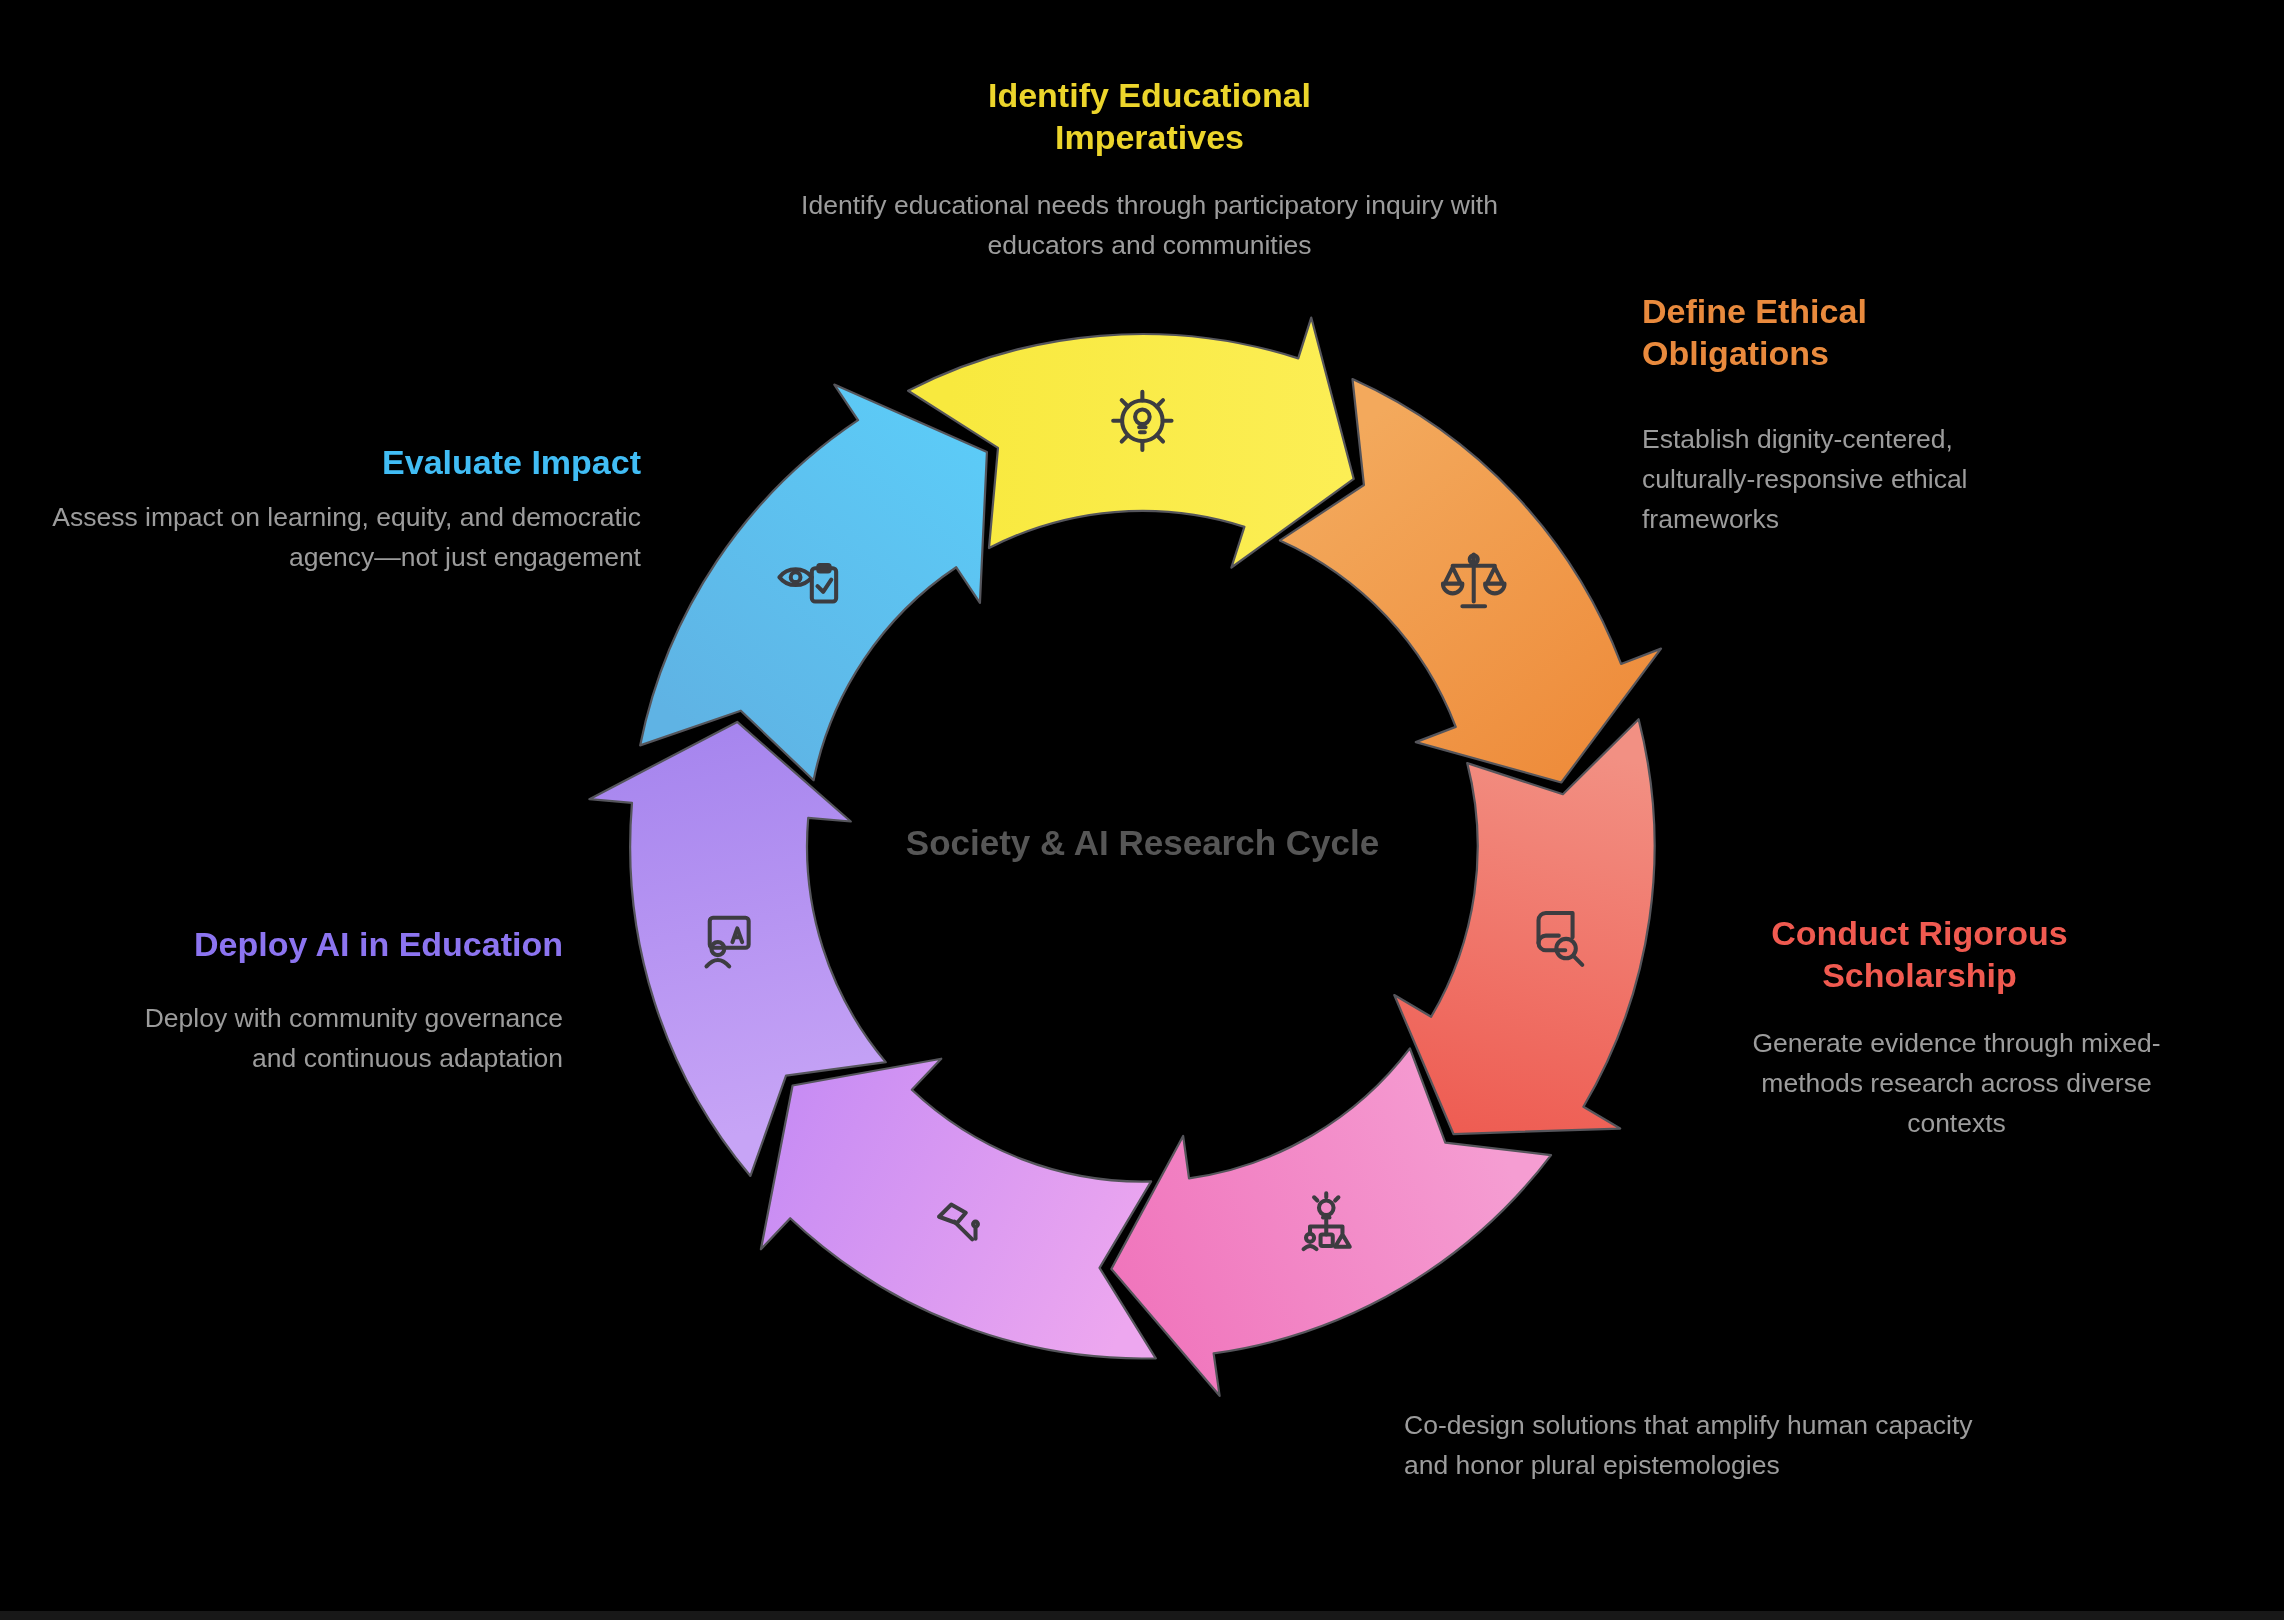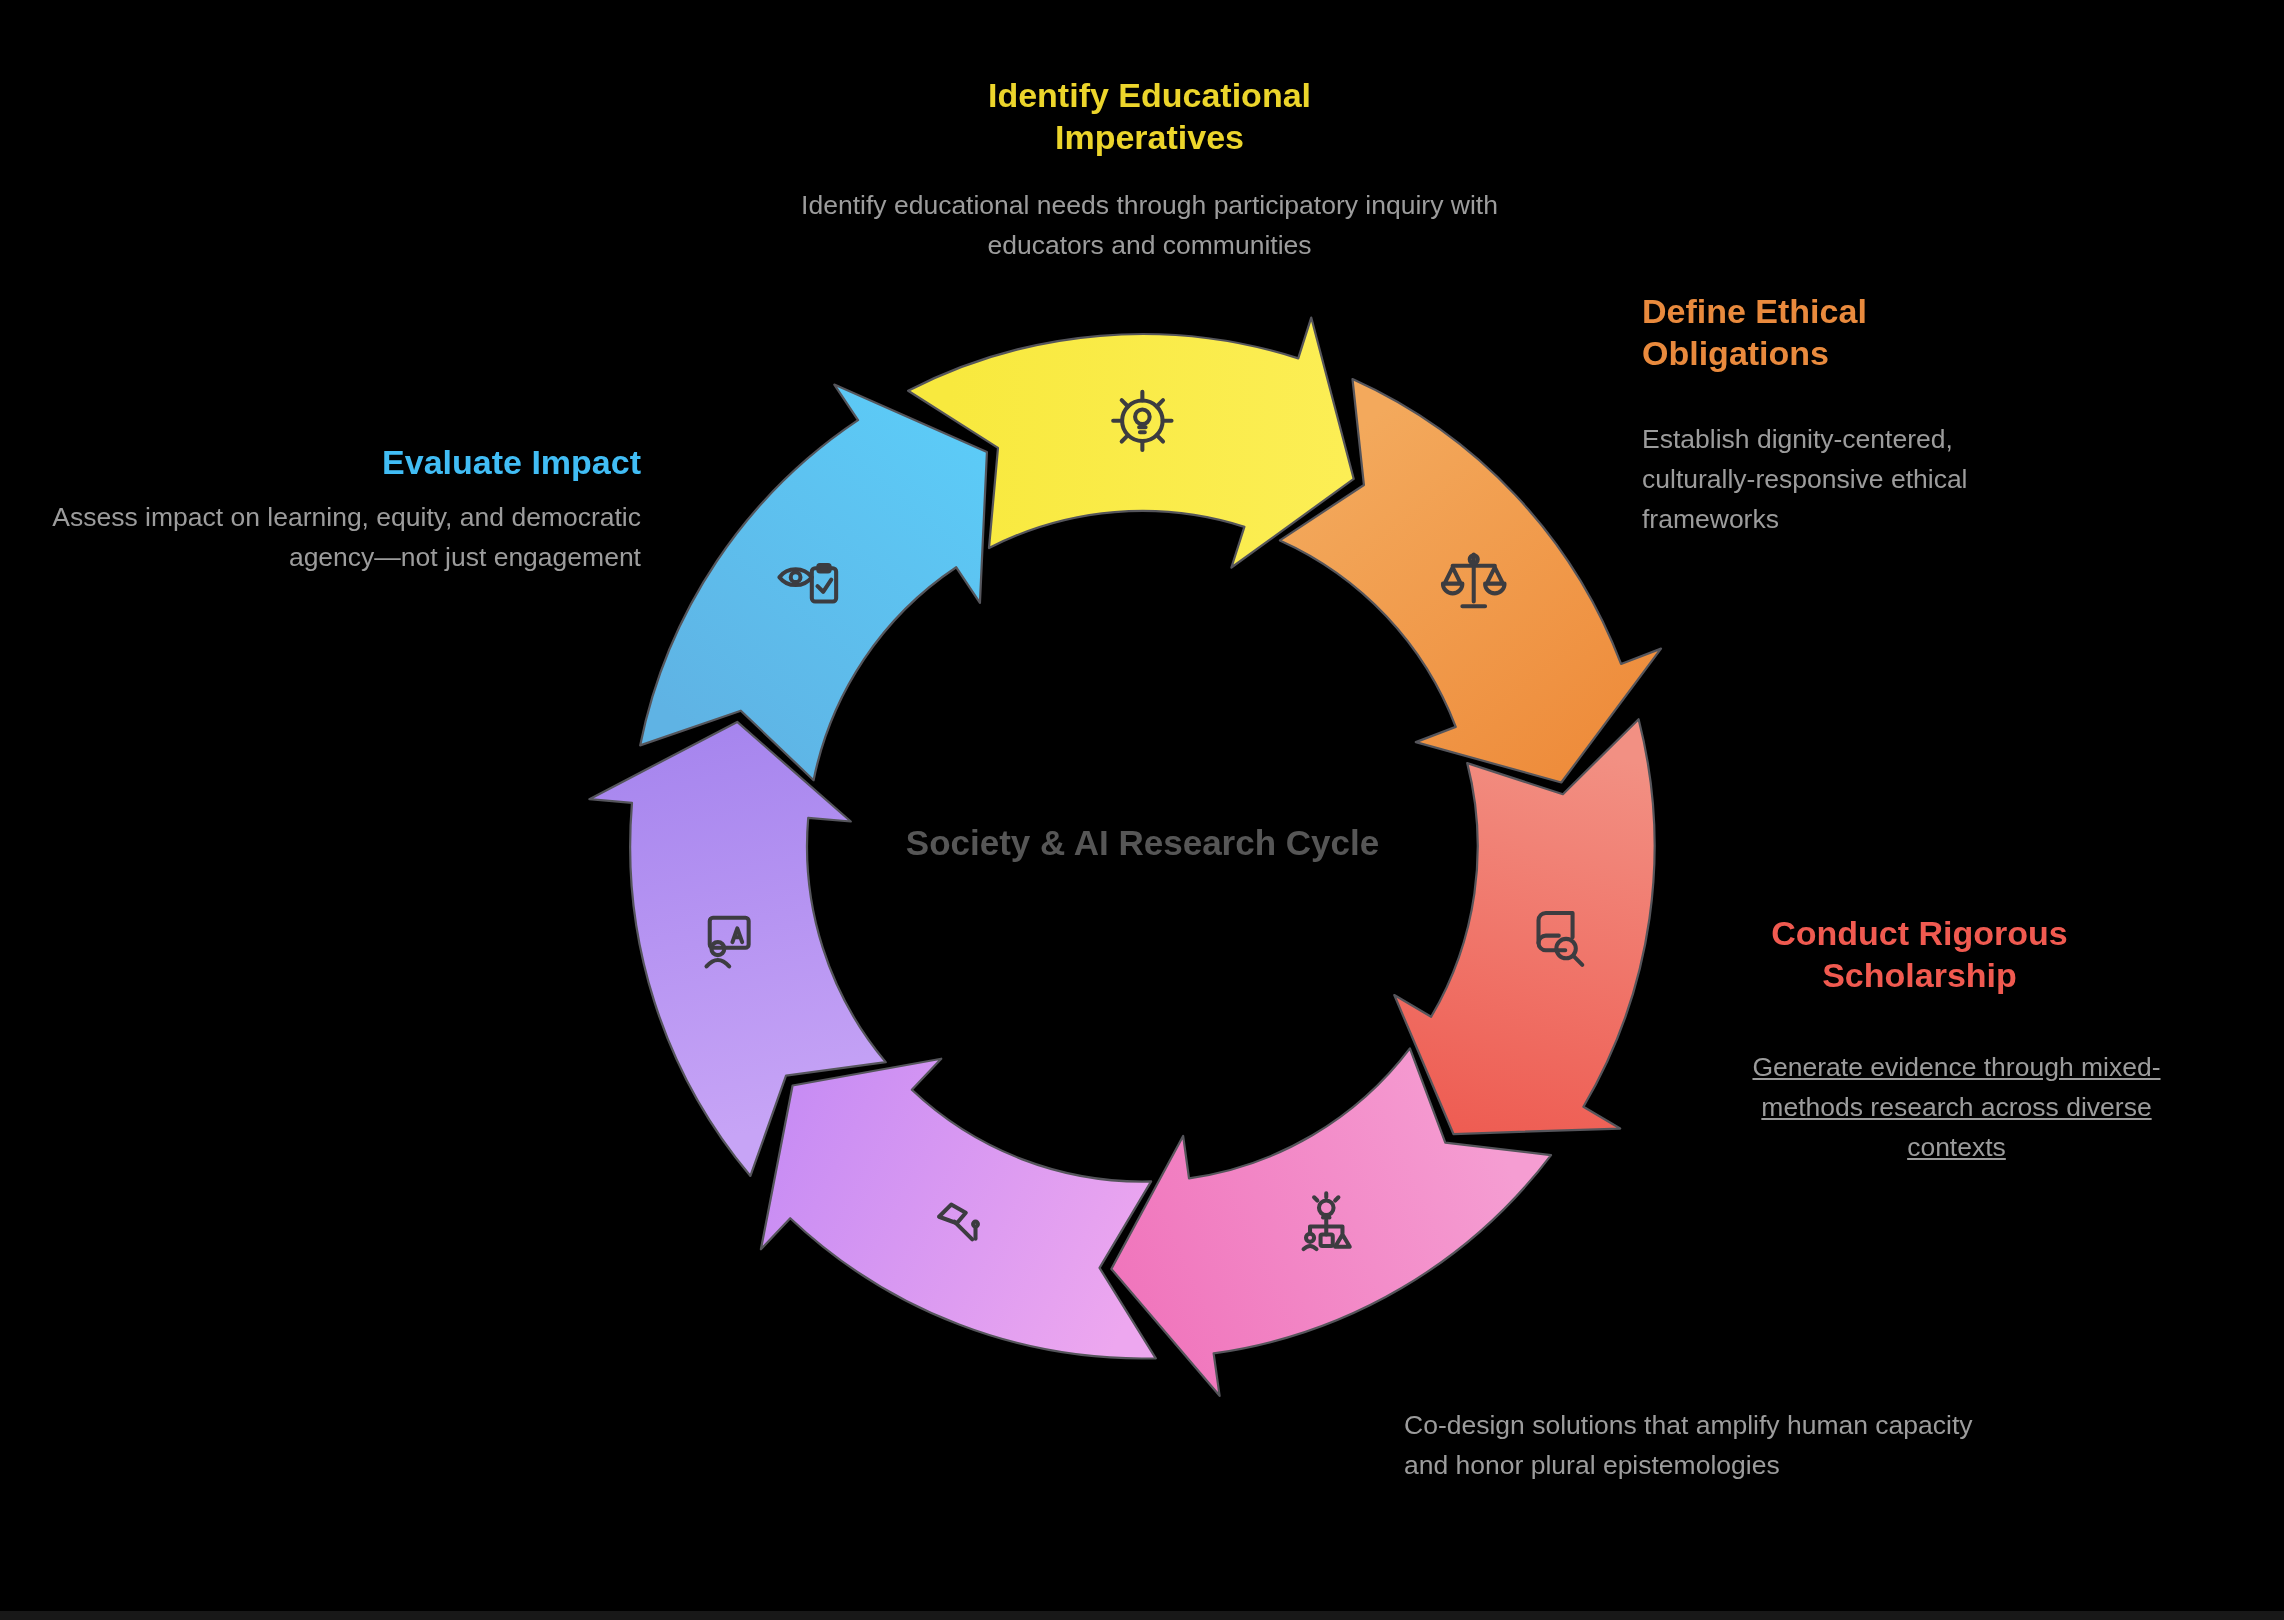--- a/index.html
+++ b/index.html
@@ -15,21 +15,21 @@
   .pos-identify{left:737px;top:74px;width:825px;text-align:center;}
   .pos-identify .stage-title{max-width:472px;margin:0 auto;}
   .pos-identify .stage-desc{max-width:722px;margin:28px auto 0;}
 
   .pos-define{left:1642px;top:282px;width:516px;text-align:left;}
   .pos-define .stage-title{max-width:324px;margin-top:8px;}
   .pos-define .stage-desc{max-width:427px;margin-top:46px;}
 
   .pos-conduct{left:1728px;top:912px;width:531px;text-align:center;}
   .pos-conduct .stage-title{max-width:383px;}
-  .pos-conduct .stage-desc{max-width:457px;margin-top:52px;text-decoration:underline;}
+  .pos-conduct .stage-desc{max-width:457px;margin-top:28px;}
 
   .pos-design{left:1404px;top:1363px;width:619px;text-align:left;}
   .pos-design .stage-desc{max-width:590px;margin-top:43px;}
 
   .pos-develop{left:214px;top:1363px;width:663px;text-align:right;}
   .pos-develop .stage-desc{max-width:604px;margin-top:43px;margin-left:auto;}
 
   .pos-deploy{left:77px;top:923px;width:486px;text-align:right;}
   .pos-deploy .stage-desc{max-width:457px;margin-top:34px;margin-left:auto;}
 
@@ -158,20 +158,24 @@
   <section class="stage pos-conduct">
     <h2 class="stage-title" style="color: rgb(240, 90, 80);">Conduct Rigorous Scholarship</h2>
     <p class="stage-desc">Generate evidence through mixed-methods research across diverse contexts</p>
   </section>
 
   <section class="stage pos-design">
     <p class="stage-desc">Co-design solutions that amplify human capacity and honor plural epistemologies</p>
   </section>
 
 
+  <section class="stage pos-deploy">
+    <h2 class="stage-title" style="color: rgb(140, 116, 240);">Deploy AI in Education</h2>
+    <p class="stage-desc">Deploy with community governance and continuous adaptation</p>
+  </section>
 
   <section class="stage pos-evaluate">
     <h2 class="stage-title" style="color: rgb(65, 189, 245);">Evaluate Impact</h2>
     <p class="stage-desc">Assess impact on learning, equity, and democratic agency—not just engagement</p>
   </section>
 
   <div class="bottom-strip"></div>
 </main>
 
 

